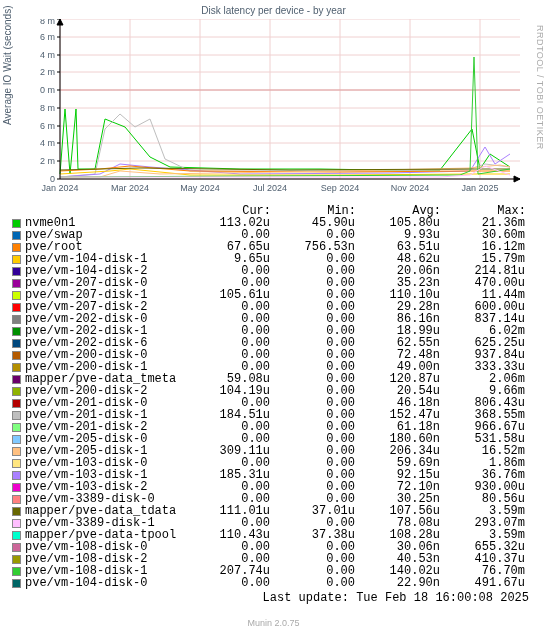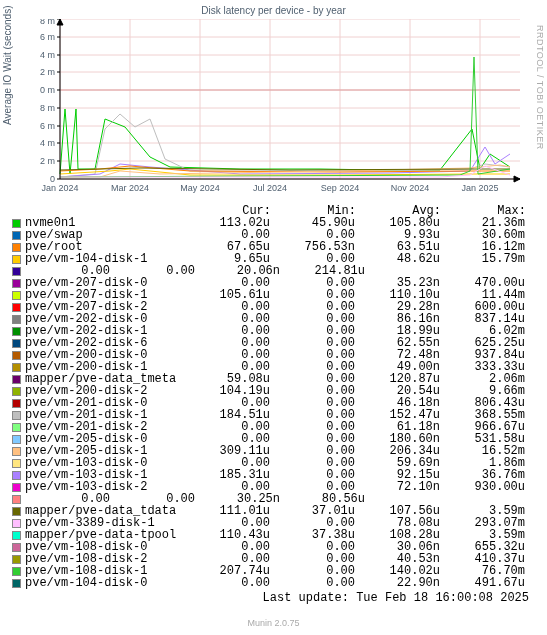--- a/index.html
+++ b/index.html
@@ -234,20 +234,21 @@
         <div class="legend-row">
           <span class="swatch" style="background:#ffcc00"></span>
           <span class="col-name">pve/vm-104-disk-1</span>
           <span class="col-val">9.65u</span>
           <span class="col-val">0.00</span>
           <span class="col-val">48.62u</span>
           <span class="col-val">15.79m</span>
         </div>
         <div class="legend-row">
           <span class="swatch" style="background:#330099"></span>
+          <span class="col-name">pve/vm-104-disk-2</span>
           <span class="col-val">0.00</span>
           <span class="col-val">0.00</span>
           <span class="col-val">20.06n</span>
           <span class="col-val">214.81u</span>
         </div>
         <div class="legend-row">
           <span class="swatch" style="background:#990099"></span>
           <span class="col-name">pve/vm-207-disk-0</span>
           <span class="col-val">0.00</span>
           <span class="col-val">0.00</span>
@@ -385,20 +386,21 @@
         <div class="legend-row">
           <span class="swatch" style="background:#ee00cc"></span>
           <span class="col-name">pve/vm-103-disk-2</span>
           <span class="col-val">0.00</span>
           <span class="col-val">0.00</span>
           <span class="col-val">72.10n</span>
           <span class="col-val">930.00u</span>
         </div>
         <div class="legend-row">
           <span class="swatch" style="background:#ff8080"></span>
+          <span class="col-name">pve/vm-3389-disk-0</span>
           <span class="col-val">0.00</span>
           <span class="col-val">0.00</span>
           <span class="col-val">30.25n</span>
           <span class="col-val">80.56u</span>
         </div>
         <div class="legend-row">
           <span class="swatch" style="background:#666600"></span>
           <span class="col-name">mapper/pve-data_tdata</span>
           <span class="col-val">111.01u</span>
           <span class="col-val">37.01u</span>

